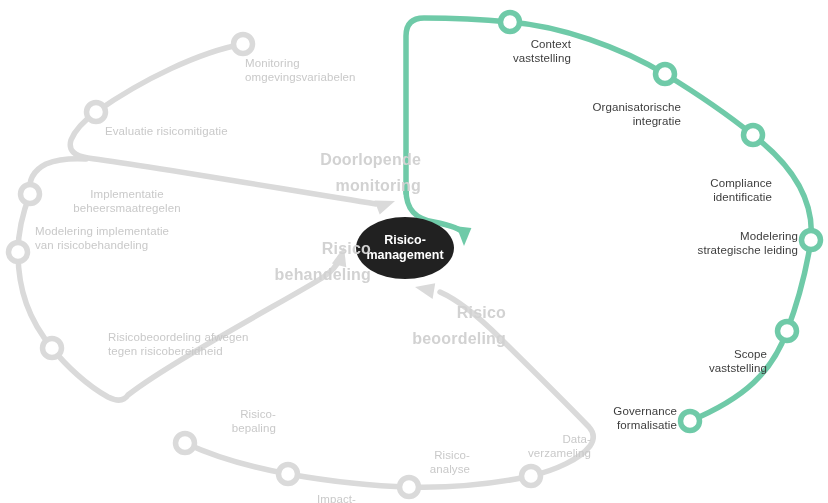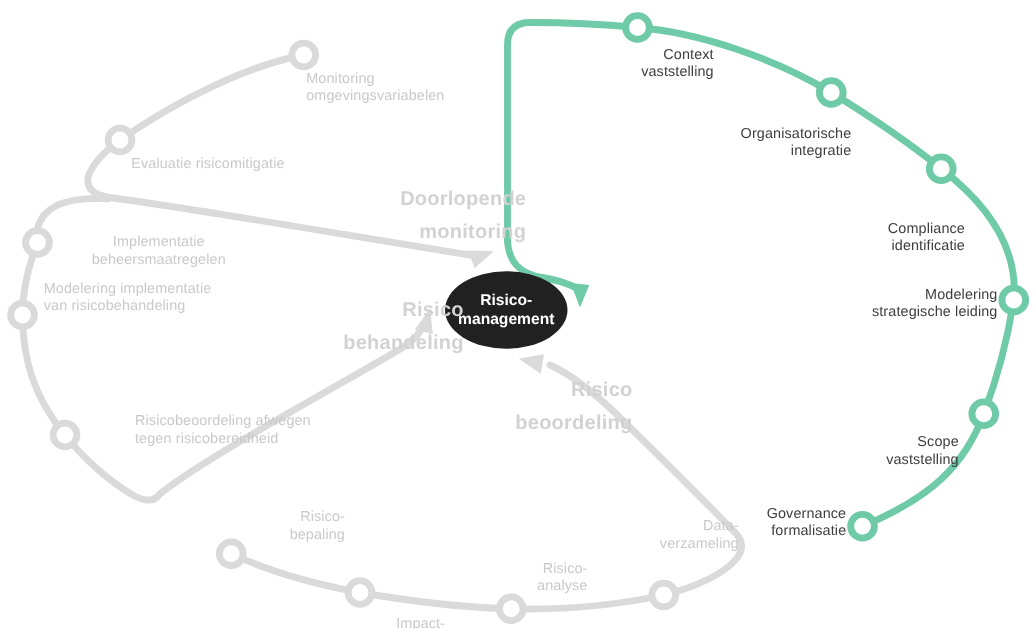--- a/index.html
+++ b/index.html
@@ -137,16 +137,16 @@
   <div class="lbl step-label muted" style="left:35px;top:224px;width:180px;">Modelering implementatie
 van risicobehandeling</div>
   <div class="lbl step-label muted" style="left:68px;top:330px;width:190px;margin-left:40px;">Risicobeoordeling afwegen
 tegen risicobereidheid</div>
   <div class="lbl step-label muted ta-c" style="left:156px;top:407px;width:120px;">Risico-
 bepaling</div>
   <div class="lbl step-label muted ta-c" style="left:236px;top:448px;width:120px;margin-top:44px;">Impact-
 bepaling</div>
   <div class="lbl step-label muted ta-c" style="left:350px;top:448px;width:120px;">Risico-
 analyse</div>
-  <div class="lbl step-label muted ta-c" style="left:471px;top:414px;width:120px;">Data-
+  <div class="lbl step-label muted ta-c" style="left:471px;top:432px;width:120px;">Data-
 verzameling</div>
 
 </div>
 
 </body></html>

